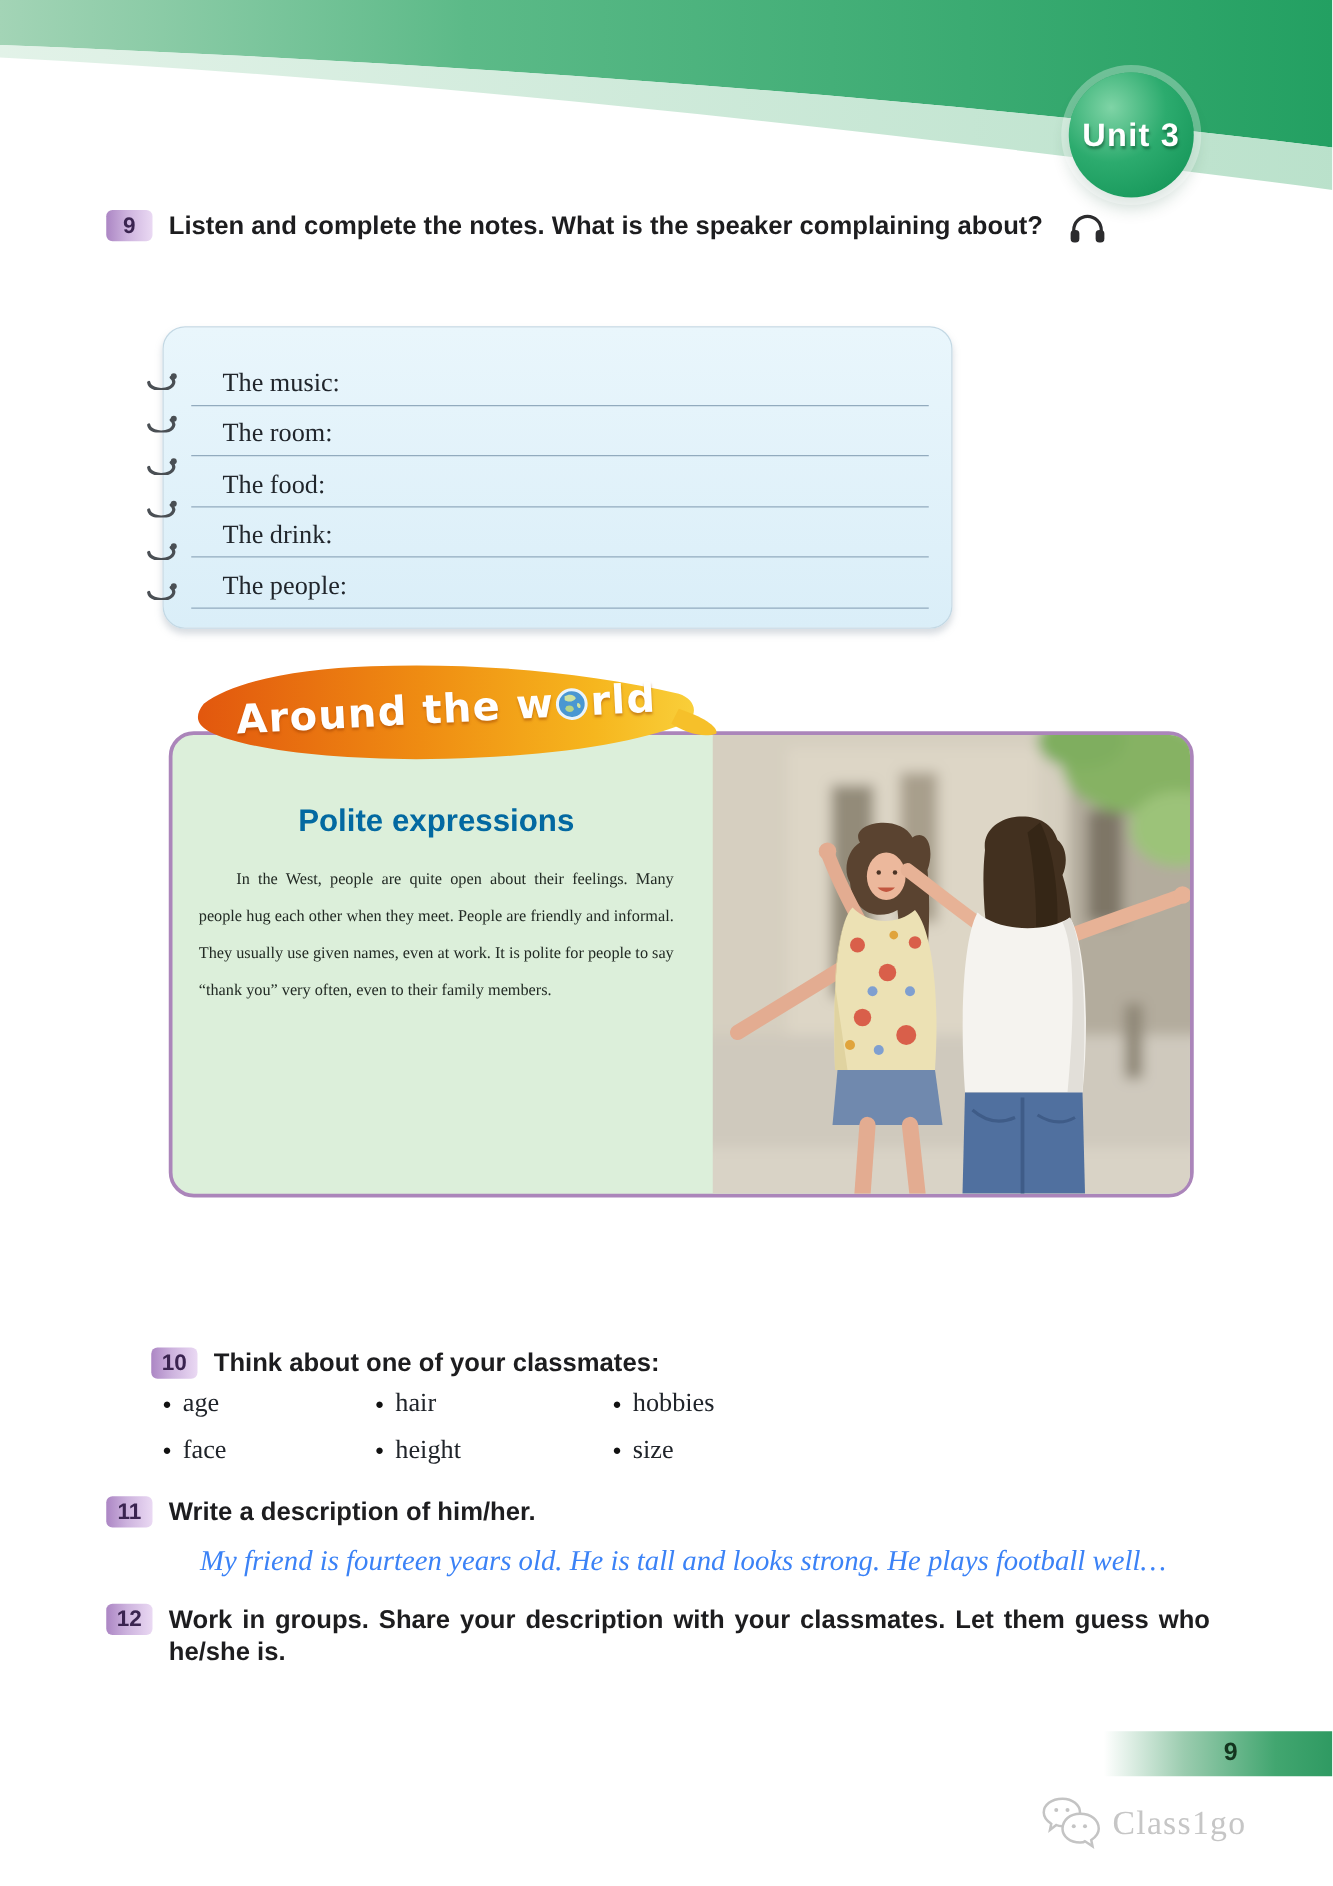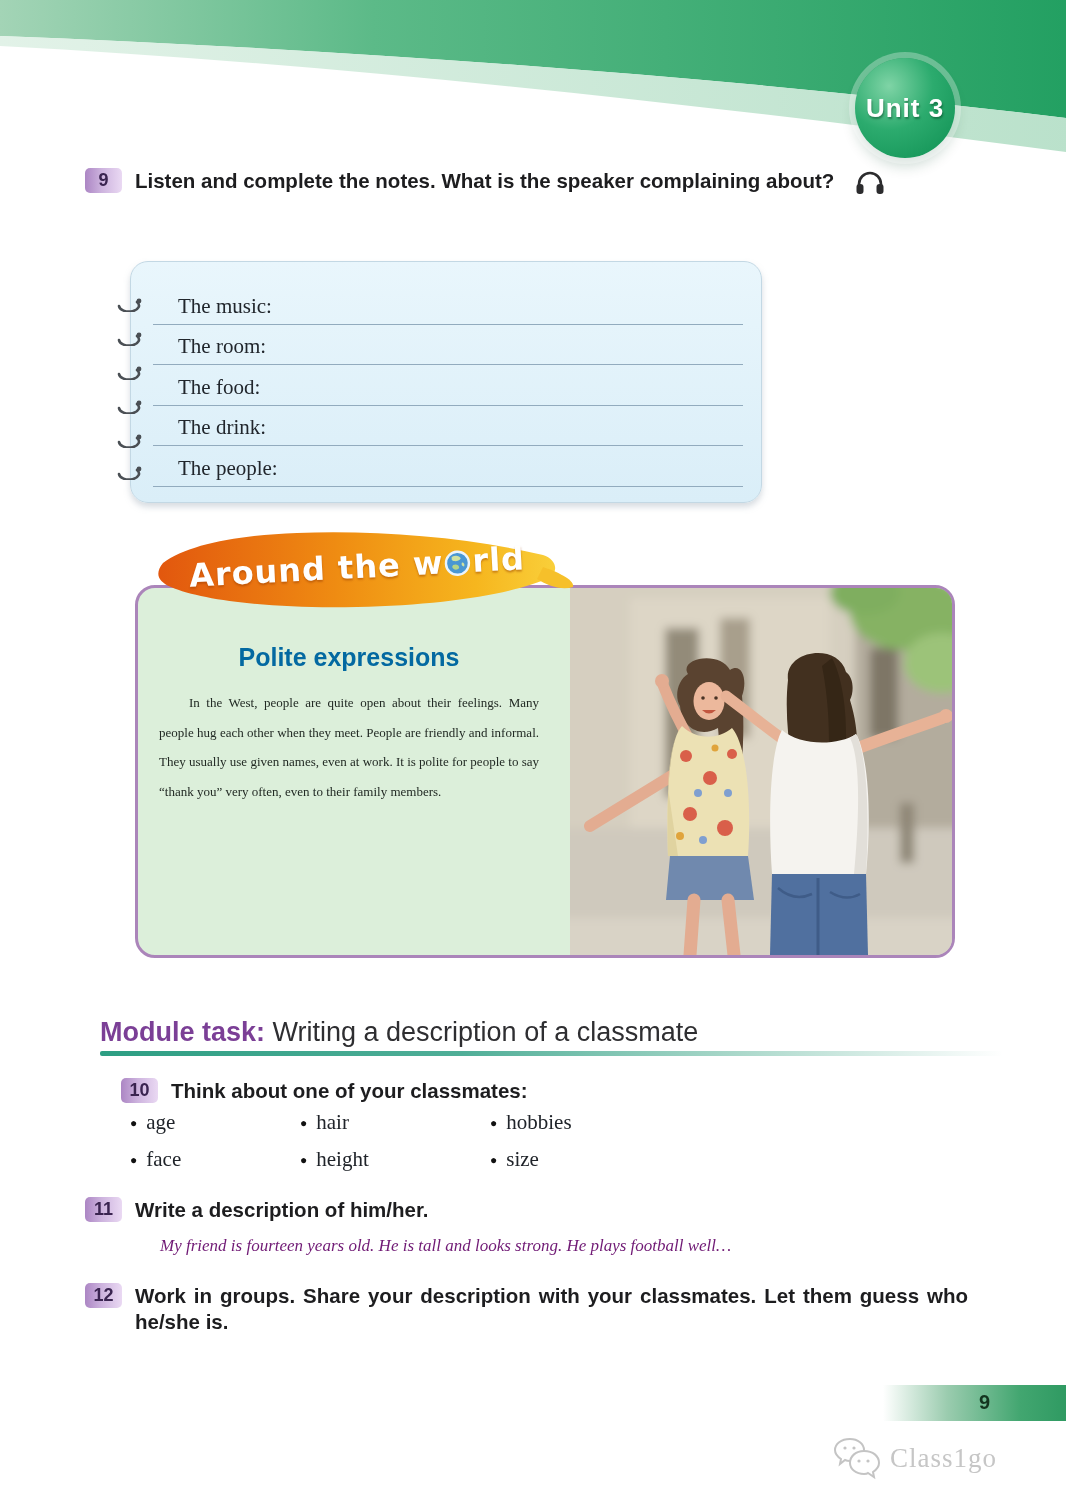--- a/index.html
+++ b/index.html
@@ -102,21 +102,21 @@
     display:grid; grid-template-columns:170px 190px auto; row-gap:12px;
     font-family:"Liberation Serif", serif; font-size:21px; color:#20242a;
   }
   .bullet-item { display:flex; align-items:center; gap:9px; }
   .bullet-item .dot { font-size:12px; color:#111; transform:translateY(1px); }
 
   
   .example {
     position:absolute; left:160px; top:1236px; width:820px;
     font-family:"Liberation Serif", serif; font-style:italic;
-    font-size:17px; color:#701a75;
+    font-size:23px; color:#3b82f6;
   }
 
   .ex12-text { width:833px; text-align:justify; }
 
   
   .page-bar {
     position:absolute; left:883px; top:1385px; width:183px; height:36px;
     background:linear-gradient(90deg, rgba(210,234,219,0) 0%, #9bccaf 35%, #42a670 75%, #2f9a62 100%);
   }
   .page-bar span {
@@ -328,26 +328,20 @@
             <path d="M8,7 C12,5 16,6 17,9 C15,12 10,12 8,10 Z" fill="#cfe2a0"></path>
             <path d="M9,15 C12,14 15,15 15,18 C13,21 9,20 8,17 Z" fill="#b5d488"></path>
             <path d="M18,13 C20,13 21,15 20,17 C18,17 17,15 18,13 Z" fill="#cfe2a0"></path>
           </svg>
         </span>
           <span>rld</span>
       </div>
     </div>
   </div>
 
-  <div class="module-task">
-    <div class="mt-line1">
-      <span class="mt-label">Module task:</span><span class="mt-title"> Writing a description of a classmate</span>
-    </div>
-    <div class="mt-underline"></div>
-  </div>
 
   <div class="ex-row" style="left:85px; top:1078px;padding-left:36px;">
     <div class="num-badge">10</div>
     <div class="ex-heading">Think about one of your classmates:</div>
   </div>
   <div class="bullets">
     <div class="bullet-item">
         <span class="dot">●</span>
         <span>age</span>
       </div>

